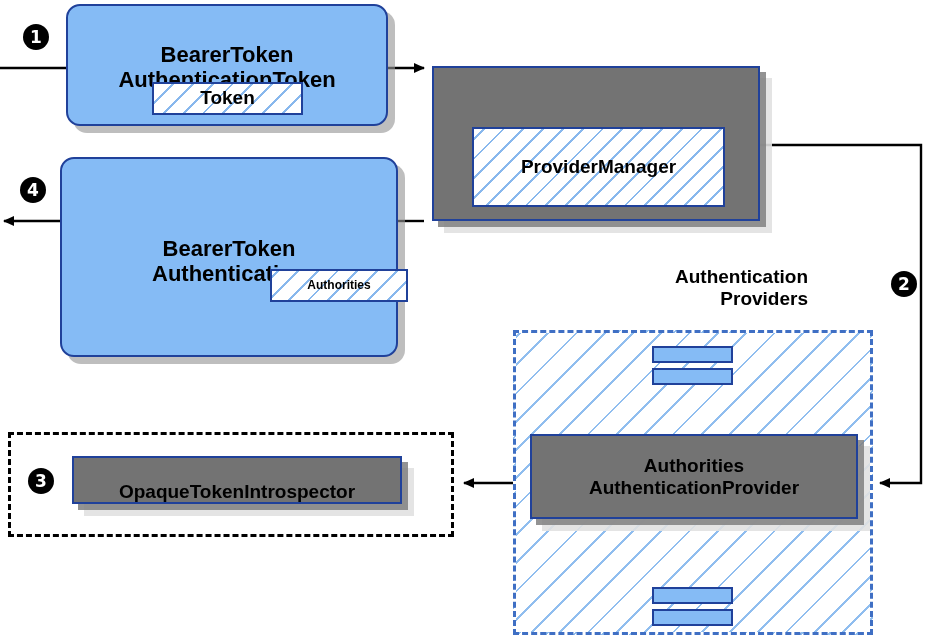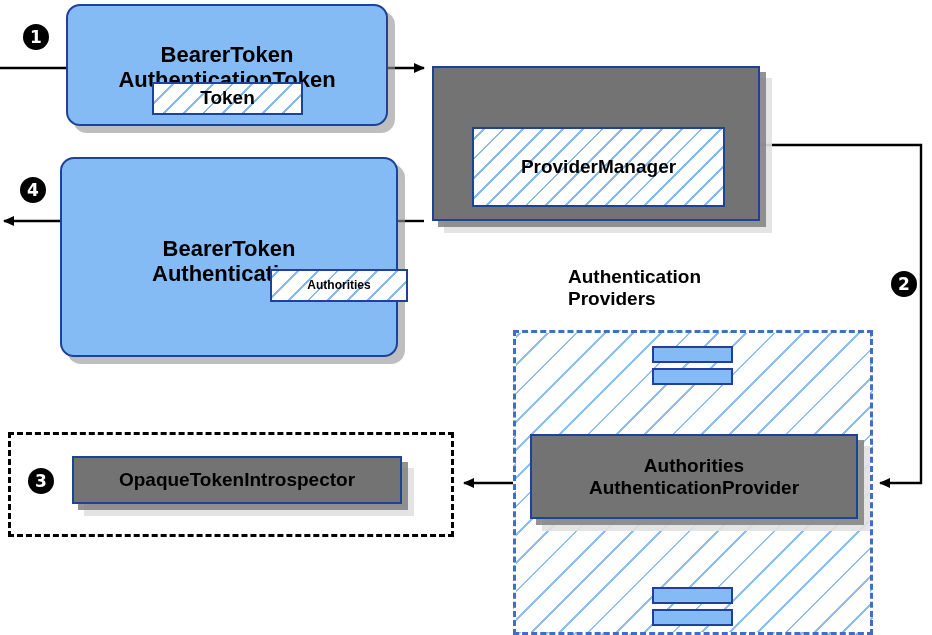--- a/index.html
+++ b/index.html
@@ -132,21 +132,21 @@
     justify-content: center;
     line-height: 1;
     font-family: "DejaVu Sans", sans-serif;
   }
 
   .group-label {
     position: absolute;
     font-size: 19px;
     font-weight: bold;
     color: #000;
-    text-align: left;
+    text-align: right;
     white-space: pre-line;
     line-height: 1.15;
   }
 </style>
 </head>
 <body>
 
 <div id="canvas">
 
   <svg class="layer" viewBox="0 0 932 635">
@@ -207,21 +207,21 @@
     <div class="title" style="margin-top:10px;">BearerToken
 Authentication</div>
     <div class="inner" style="left:208px; top:110px; width:138px; height:33px; font-size:12px;">Authorities</div>
   </div>
 
   <div class="node comp-sq dark-shadow" style="left:530px; top:434px; width:328px; height:85px; justify-content:center;">
     <div class="title">Authorities
 AuthenticationProvider</div>
   </div>
 
-  <div class="node comp-sq dark-shadow" style="left:72px; top:456px; width:330px; height:48px; justify-content:center;">
+  <div class="node comp-sq dark-shadow" style="left:72px; top:456px; width:330px; height:48px; justify-content:flex-end;">
     <div class="title">OpaqueTokenIntrospector</div>
   </div>
 
   <div class="step" style="left:23px; top:24px;">1</div>
   <div class="step" style="left:891px; top:271px;">2</div>
   <div class="step" style="left:28px; top:468px;">3</div>
   <div class="step" style="left:20px; top:177px;">4</div>
 
 </div>
 

